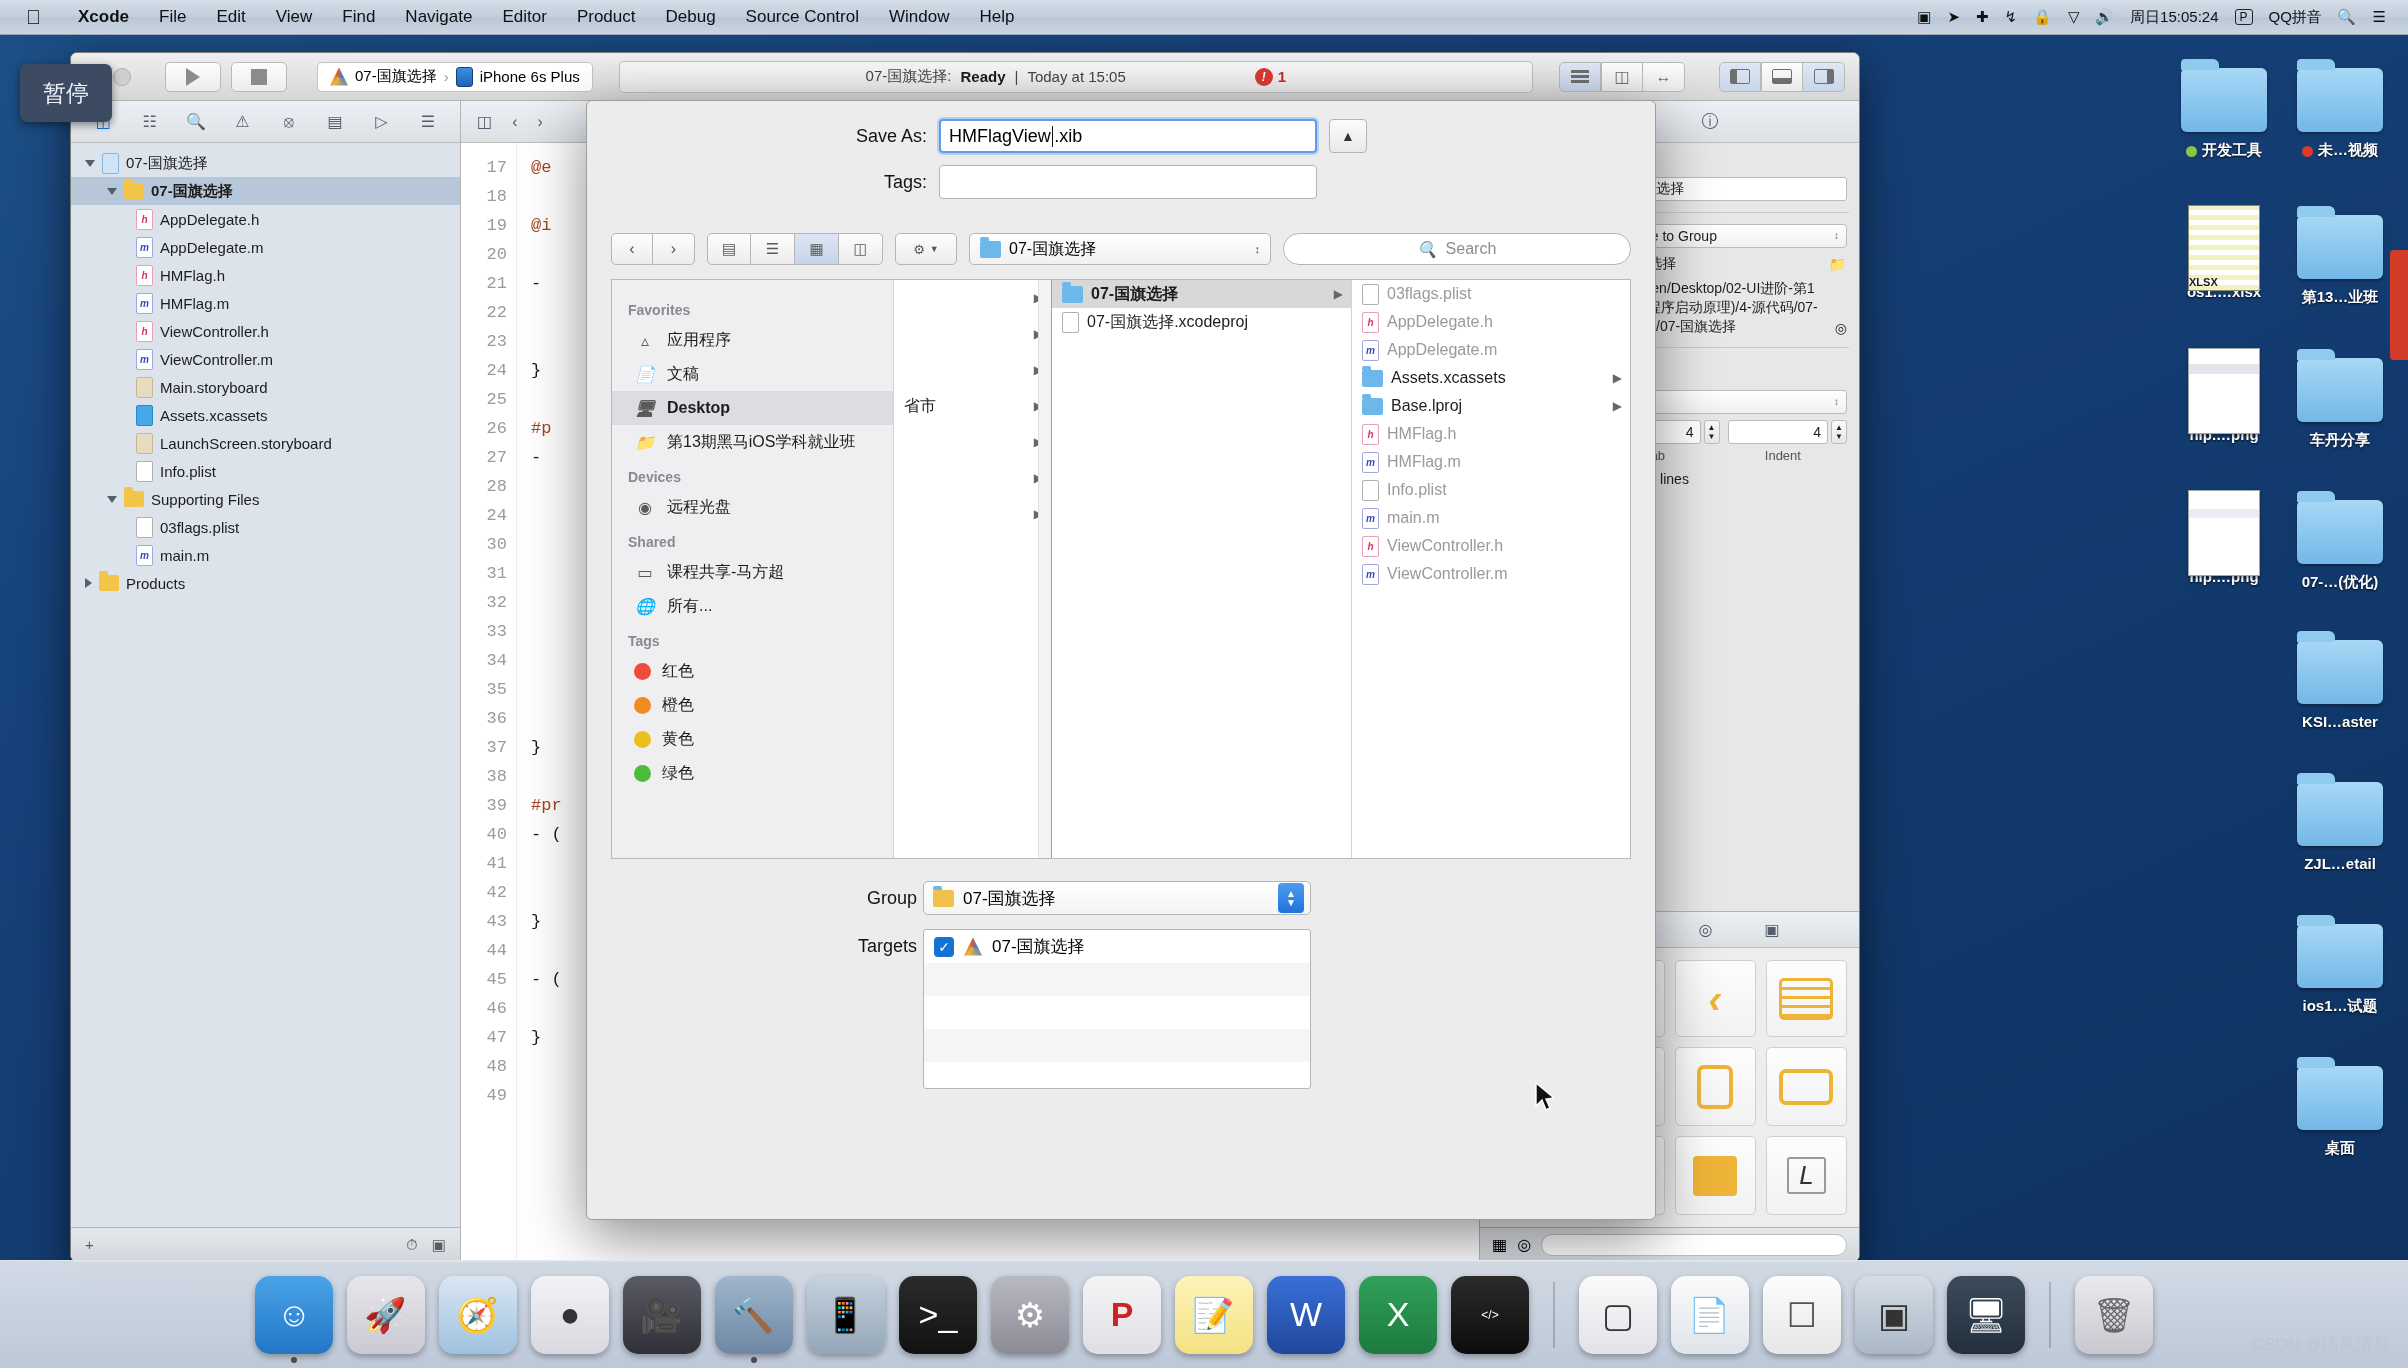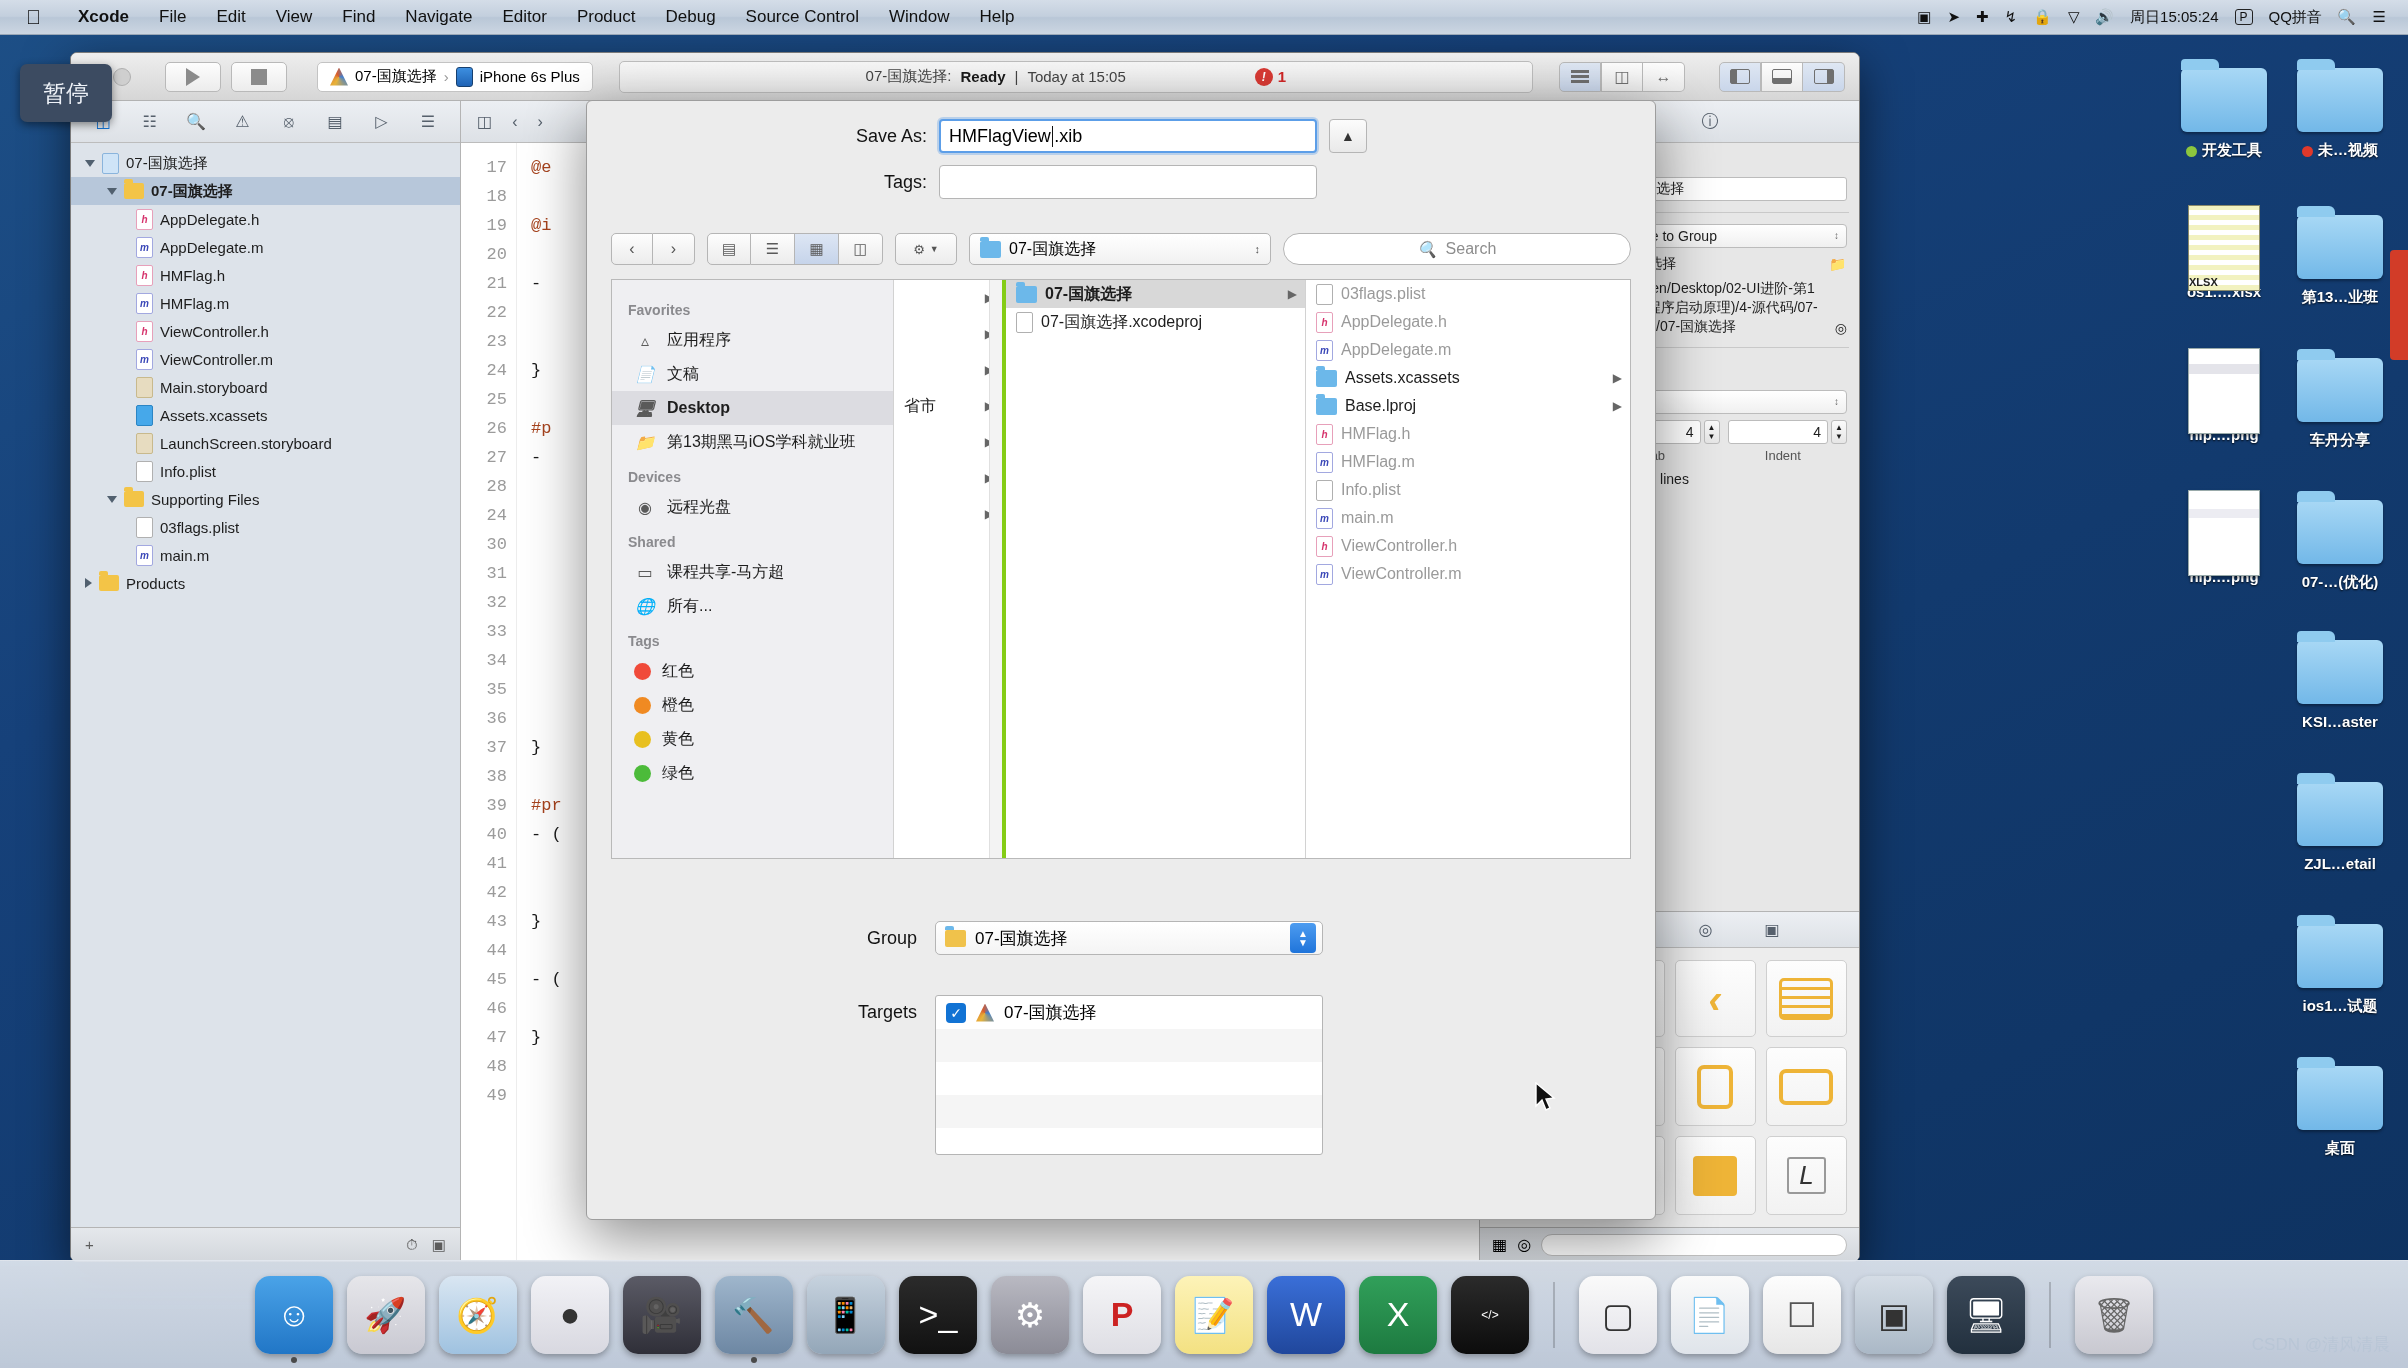--- a/index.html
+++ b/index.html
@@ -228,36 +228,36 @@
   .bcol { overflow:hidden; font-size:16px; }
   .bcol.sidebar { width:282px; background:#efeff2; border-right:1px solid #d2d2d2;
     padding-top:12px; }
   .sb-head { font-size:14px; font-weight:bold; color:#8a8a8e; padding:10px 0 5px 16px; }
   .sb-item { height:34px; display:flex; align-items:center; gap:11px; padding-left:22px;
     font-size:16px; color:#1d1d1d; white-space:nowrap; }
   .sb-item.sel { background:#dcdce1; font-weight:bold; }
   .sbdot { width:17px;height:17px;border-radius:50%; }
   .sbico { width:22px; height:20px; flex:none; display:flex; align-items:center;
     justify-content:center; color:#5a5a5a; font-size:16px; }
-  .bcol.c1 { width:112px; border-right:4px solid #84cc16; position:relative; }
+  .bcol.c1 { width:158px; border-right:1px solid #84cc16; position:relative; }
   .bcol.c2 { width:300px; border-right:1px solid #d2d2d2; }
   .bcol.c3 { flex:1; }
   .brow { height:28px; display:flex; align-items:center; gap:8px; padding:0 8px 0 10px;
     font-size:16px; white-space:nowrap; color:#1d1d1d; }
   .brow.sel { background:#d8d8d8; font-weight:bold; }
   .brow.dim { color:#9a9a9a; }
   .brow .arw { margin-left:auto; color:#666; font-size:12px; }
   .bfolder { width:21px;height:17px;background:#6cb8ea;border-radius:2px;position:relative;flex:none; }
   .bfolder:before{content:"";position:absolute;top:-4px;left:0;width:9px;height:4px;
     background:#6cb8ea;border-radius:2px 2px 0 0;}
   .scrollstrip { position:absolute; right:0; top:0; bottom:0; width:13px;
     background:#f3f3f3; border-left:1px solid #e0e0e0; }
 
   .sh-bottom { flex:1; padding:22px 0 0; }
-  .gt-row { display:flex; align-items:center; gap:18px; margin-bottom:14px;margin-top:40px; }
+  .gt-row { display:flex; align-items:center; gap:6px; margin-bottom:14px; }
   .gt-lbl { width:330px; text-align:right; font-size:18px; color:#121212; }
   .gt-pop { width:388px;height:34px;background:linear-gradient(180deg,#fff,#f4f4f4);
     border:1px solid #b5b5b5;border-radius:5px;display:flex;align-items:center;gap:9px;
     padding:0 6px 0 9px;font-size:17px; }
   .gt-step { margin-left:auto; width:26px;height:30px;border-radius:4px;
     background:linear-gradient(180deg,#4d9cf0,#1f74da); color:#fff; display:flex;
     flex-direction:column; align-items:center; justify-content:center; font-size:10px;
     line-height:9px; }
   .tg-list { width:388px; height:160px; background:#fff; border:1px solid #b5b5b5;
     border-radius:3px; overflow:hidden; }

